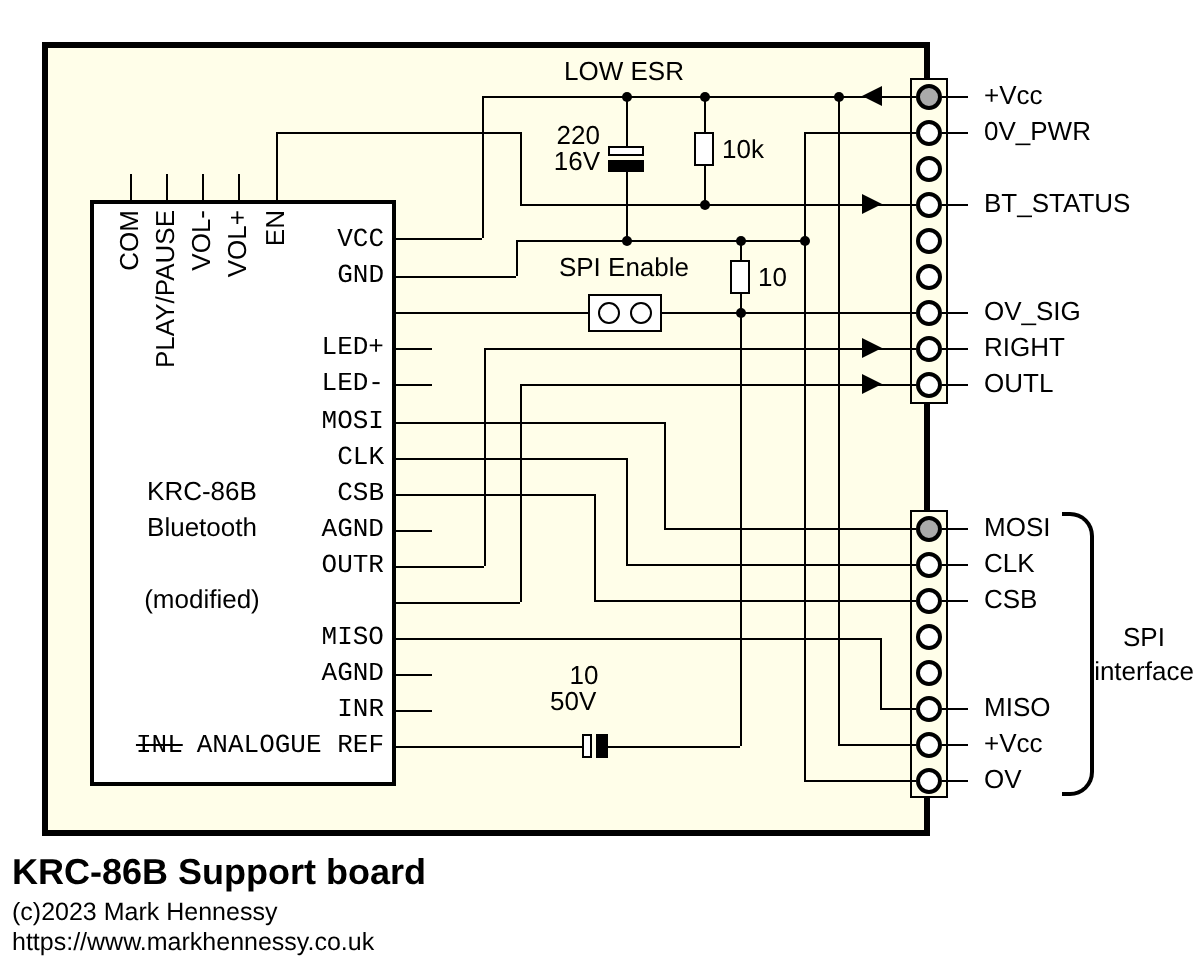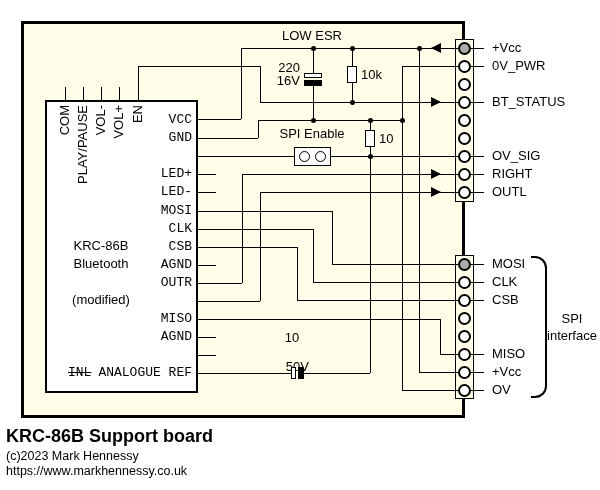--- a/index.html
+++ b/index.html
@@ -144,21 +144,21 @@
 
   <span class="lbl" style="left:277px;top:127px;width:70px;text-align:center">SPI Enable</span>
   <div class="comp" style="left:294px;top:147px;width:35px;height:17px"></div>
   <div class="jc" style="left:299px;top:151px"></div>
   <div class="jc" style="left:315px;top:151px"></div>
 
   <div class="comp" style="left:365px;top:130px;width:8px;height:15px"></div>
   <span class="lbl" style="left:379px;top:132px">10</span>
 
   <span class="lbl" style="left:275px;top:331px;width:34px;text-align:center">10</span>
-  <span class="lbl" style="left:275px;top:360px;width:34px;text-align:right">50V</span>
+  <span class="lbl" style="left:275px;top:344px;width:34px;text-align:left">50V</span>
   <div class="comp" style="left:291px;top:367px;width:3px;height:10px"></div>
   <div class="blk" style="left:298px;top:367px;width:6px;height:12px"></div>
 
   <div id="module"></div>
   <div class="mname" style="top:239px">KRC-86B</div>
   <div class="mname" style="top:257px">Bluetooth</div>
   <div class="mname" style="top:293px">(modified)</div>
 
   <div class="vlbl" style="left:20px;top:143px">COM</div>
   <div class="vlbl" style="left:38px;top:143px">PLAY/PAUSE</div>
@@ -170,20 +170,21 @@
   <div class="mlbl" style="top:131px">GND</div>
   <div class="mlbl" style="top:167px">LED+</div>
   <div class="mlbl" style="top:185px">LED-</div>
   <div class="mlbl" style="top:204px">MOSI</div>
   <div class="mlbl" style="top:222px">CLK</div>
   <div class="mlbl" style="top:240px">CSB</div>
   <div class="mlbl" style="top:258px">AGND</div>
   <div class="mlbl" style="top:276px">OUTR</div>
   <div class="mlbl" style="top:312px">MISO</div>
   <div class="mlbl" style="top:330px">AGND</div>
+  <div class="mlbl" style="top:348px">INR</div>
 
   <div class="mlbl" style="left:50px;width:142px;top:366px">
     <span class="strike">INL</span><span>ANALOGUE REF</span>
   </div>
 
   <div class="pin gray" style="left:458px;top:42px"></div>
   <div class="pin" style="left:458px;top:60px"></div>
   <div class="pin" style="left:458px;top:78px"></div>
   <div class="pin" style="left:458px;top:96px"></div>
   <div class="pin" style="left:458px;top:114px"></div>

